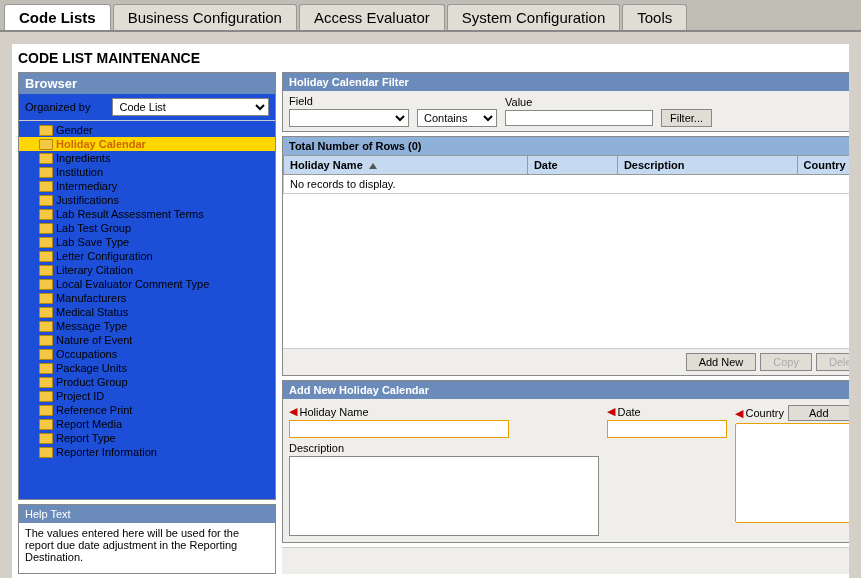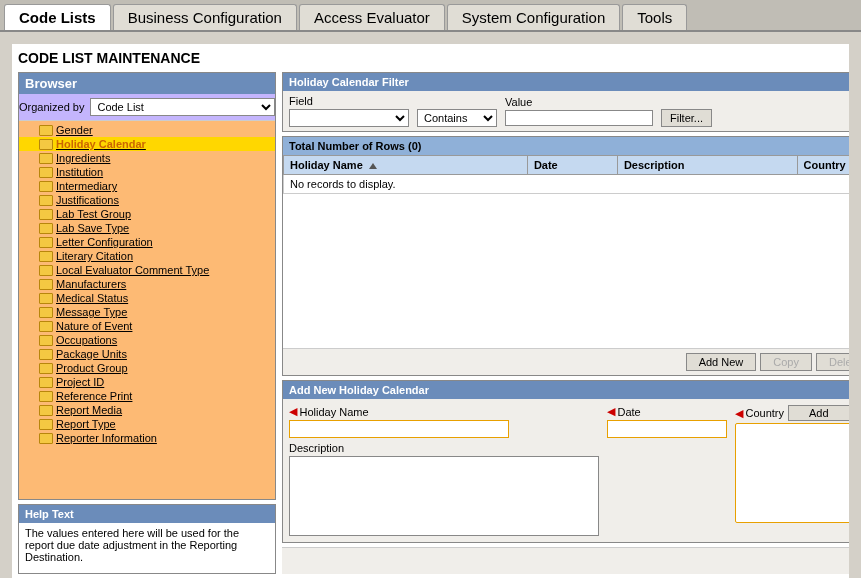--- a/index.html
+++ b/index.html
@@ -16,32 +16,32 @@
     
     .main-content { background: #fff; margin: 12px; padding: 6px; height: calc(578px - 36px); overflow: hidden; }
 
     .page-title { font-size: 14px; font-weight: bold; color: #000; margin-bottom: 6px; }
 
     .two-col { display: flex; gap: 6px; height: calc(100% - 28px); }
 
     
     .left-panel { width: 258px; min-width: 258px; display: flex; flex-direction: column; border: 1px solid #888; }
     .panel-header { background: #6b8cba; color: #fff; font-weight: bold; padding: 3px 6px; font-size: 13px; }
-    .organized-by { display: flex; align-items: center; gap: 6px; padding: 4px 0; background: #c4b5fd; border-bottom: 1px solid #ccc; }
+    .organized-by { display: flex; align-items: center; gap: 22px; padding: 4px 6px; background: #1d4ed8; border-bottom: 1px solid #ccc; }
     .organized-by label { font-size: 11px; }
     .org-select { flex: 1; font-size: 11px; padding: 1px 2px; border: 1px solid #888; background: #fff; }
-    .tree-area { flex: 1; overflow-y: auto; background: #fdba74; padding: 2px 0; position: relative; text-decoration: underline; }
+    .tree-area { flex: 1; overflow-y: auto; background: #1d4ed8; padding: 2px 0; position: relative; }
     .tree-item { display: flex; align-items: center; padding: 1px 4px 1px 20px; cursor: pointer; white-space: nowrap; }
     .tree-item.selected { background: #ffd700; font-weight: bold; color: #cc6600; }
     .folder-icon { width: 14px; height: 11px; display: inline-block; margin-right: 3px; background: #f4c842; border: 1px solid #b8860b; border-radius: 1px; flex-shrink: 0; }
     .folder-icon::before { content: ''; }
 
     
     .help-panel { border: 1px solid #888; margin-top: 0; }
-    .help-header { background: #6b8cba; color: #fff; font-weight: bold; padding: 3px 6px; font-size: 11px; }
+    .help-header { background: #6b8cba; color: #fff; font-weight: normal; padding: 3px 6px; font-size: 11px; }
     .help-body { padding: 4px 6px; font-size: 11px; background: #fff; height: 50px; }
 
     
     .right-panel { flex: 1; display: flex; flex-direction: column; gap: 4px; }
 
     
     .filter-section { border: 1px solid #888; }
     .section-header { background: #6b8cba; color: #fff; font-weight: bold; padding: 3px 6px; font-size: 11px; }
     .filter-body { padding: 4px 6px; background: #f0eeea; display: flex; align-items: center; gap: 8px; }
     .filter-label { font-size: 11px; font-weight: normal; margin-bottom: 2px; }
@@ -131,20 +131,24 @@
             <span class="folder-icon"></span>
             <span>Institution</span>
           </div>
           <div class="tree-item">
             <span class="folder-icon"></span>
             <span>Intermediary</span>
           </div>
           <div class="tree-item">
             <span class="folder-icon"></span>
             <span>Justifications</span>
+          </div>
+          <div class="tree-item">
+            <span class="folder-icon"></span>
+            <span>Lab Result Assessment Terms</span>
           </div>
           <div class="tree-item">
             <span class="folder-icon"></span>
             <span>Lab Test Group</span>
           </div>
           <div class="tree-item">
             <span class="folder-icon"></span>
             <span>Lab Save Type</span>
           </div>
           <div class="tree-item">

